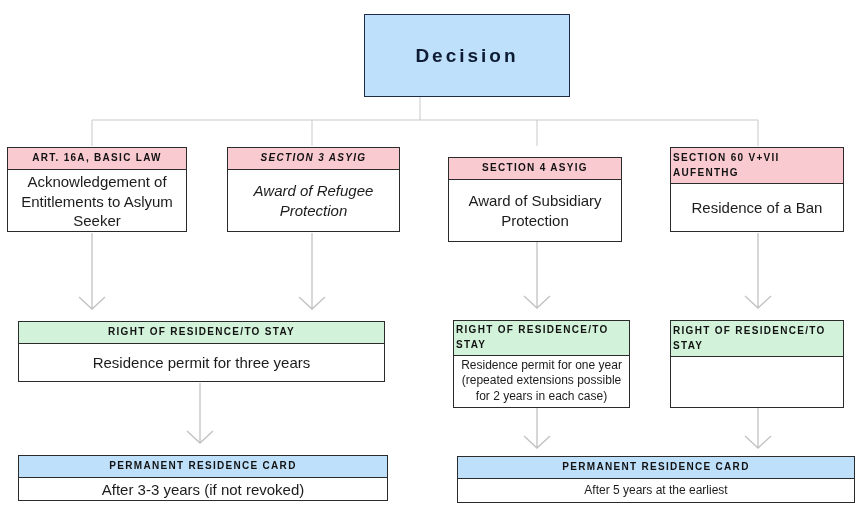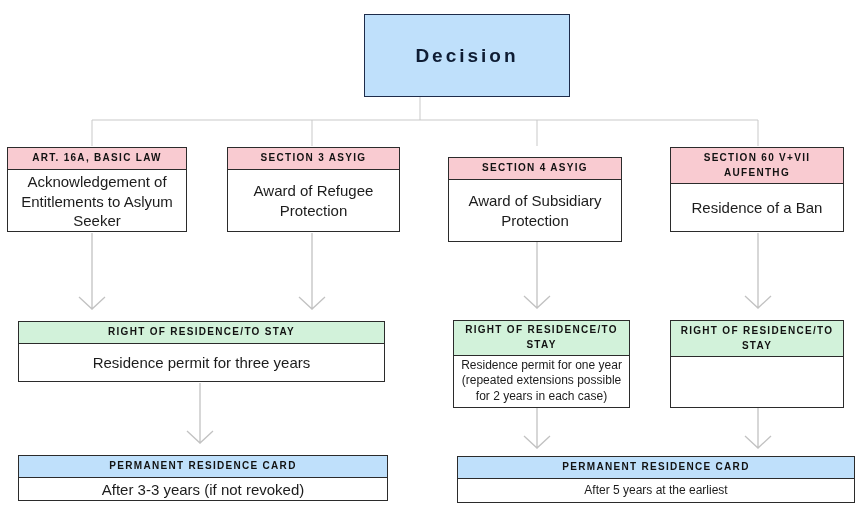--- a/index.html
+++ b/index.html
@@ -8,41 +8,41 @@
     font-family:"Liberation Sans", sans-serif;
   }
   .conn-layer{position:absolute;left:0;top:0;pointer-events:none;}
   .node{
     position:absolute;display:flex;flex-direction:column;background:#fff;
     border:1.5px solid #2b2b2b;box-sizing:border-box;
   }
   .node-header{
     border-bottom:1.5px solid #2b2b2b;
     font-weight:bold;font-size:10px;letter-spacing:1.3px;color:#121212;
-    text-align:center;display:flex;align-items:center;justify-content:center;
+    text-align:left;display:flex;align-items:center;justify-content:center;
     padding:3px 2px;min-height:15px;line-height:1.45;
   }
   .pink  .node-header{background:var(--law-header-fill,#f9cbd1);}
   .green .node-header{background:var(--residence-header-fill,#d2f2da);}
   .blue  .node-header{background:var(--permanent-header-fill,#bfe0fb);}
   .node-body{
     flex:1;display:flex;align-items:center;justify-content:center;
     text-align:center;font-size:15px;color:#1c1c1c;line-height:1.3;
     padding:2px 6px;
   }
   .small .node-body{font-size:12px;line-height:1.32;padding:2px 3px;}
   .decision{
     position:absolute;left:316px;top:14px;width:206px;height:83px;
     background:var(--root-fill,#bfe0fb);border:1.5px solid #1e2c4a;
     box-sizing:border-box;display:flex;align-items:center;justify-content:center;
     font-weight:bold;font-size:19px;letter-spacing:3px;color:#0e1c33;margin-left:48px;
   }
   
   .n-b1{left:7px;  top:147px;width:180px;height:85px;}
-  .n-b2{left:227px;top:147px;width:173px;height:85px;}
+  .n-b2{left:227px;top:147px;width:173px;height:85px;font-style:italic;}
   .n-b3{left:448px;top:157px;width:174px;height:85px;}
   .n-b4{left:670px;top:147px;width:174px;height:85px;}
   .n-r1{left:18px; top:321px;width:367px;height:61px;}
   .n-r2{left:453px;top:320px;width:177px;height:88px;}
   .n-r3{left:670px;top:320px;width:174px;height:88px;}
   .n-p1{left:18px; top:455px;width:370px;height:46px;}
   .n-p2{left:457px;top:456px;width:398px;height:47px;}
 </style>
 </head>
 <body>

